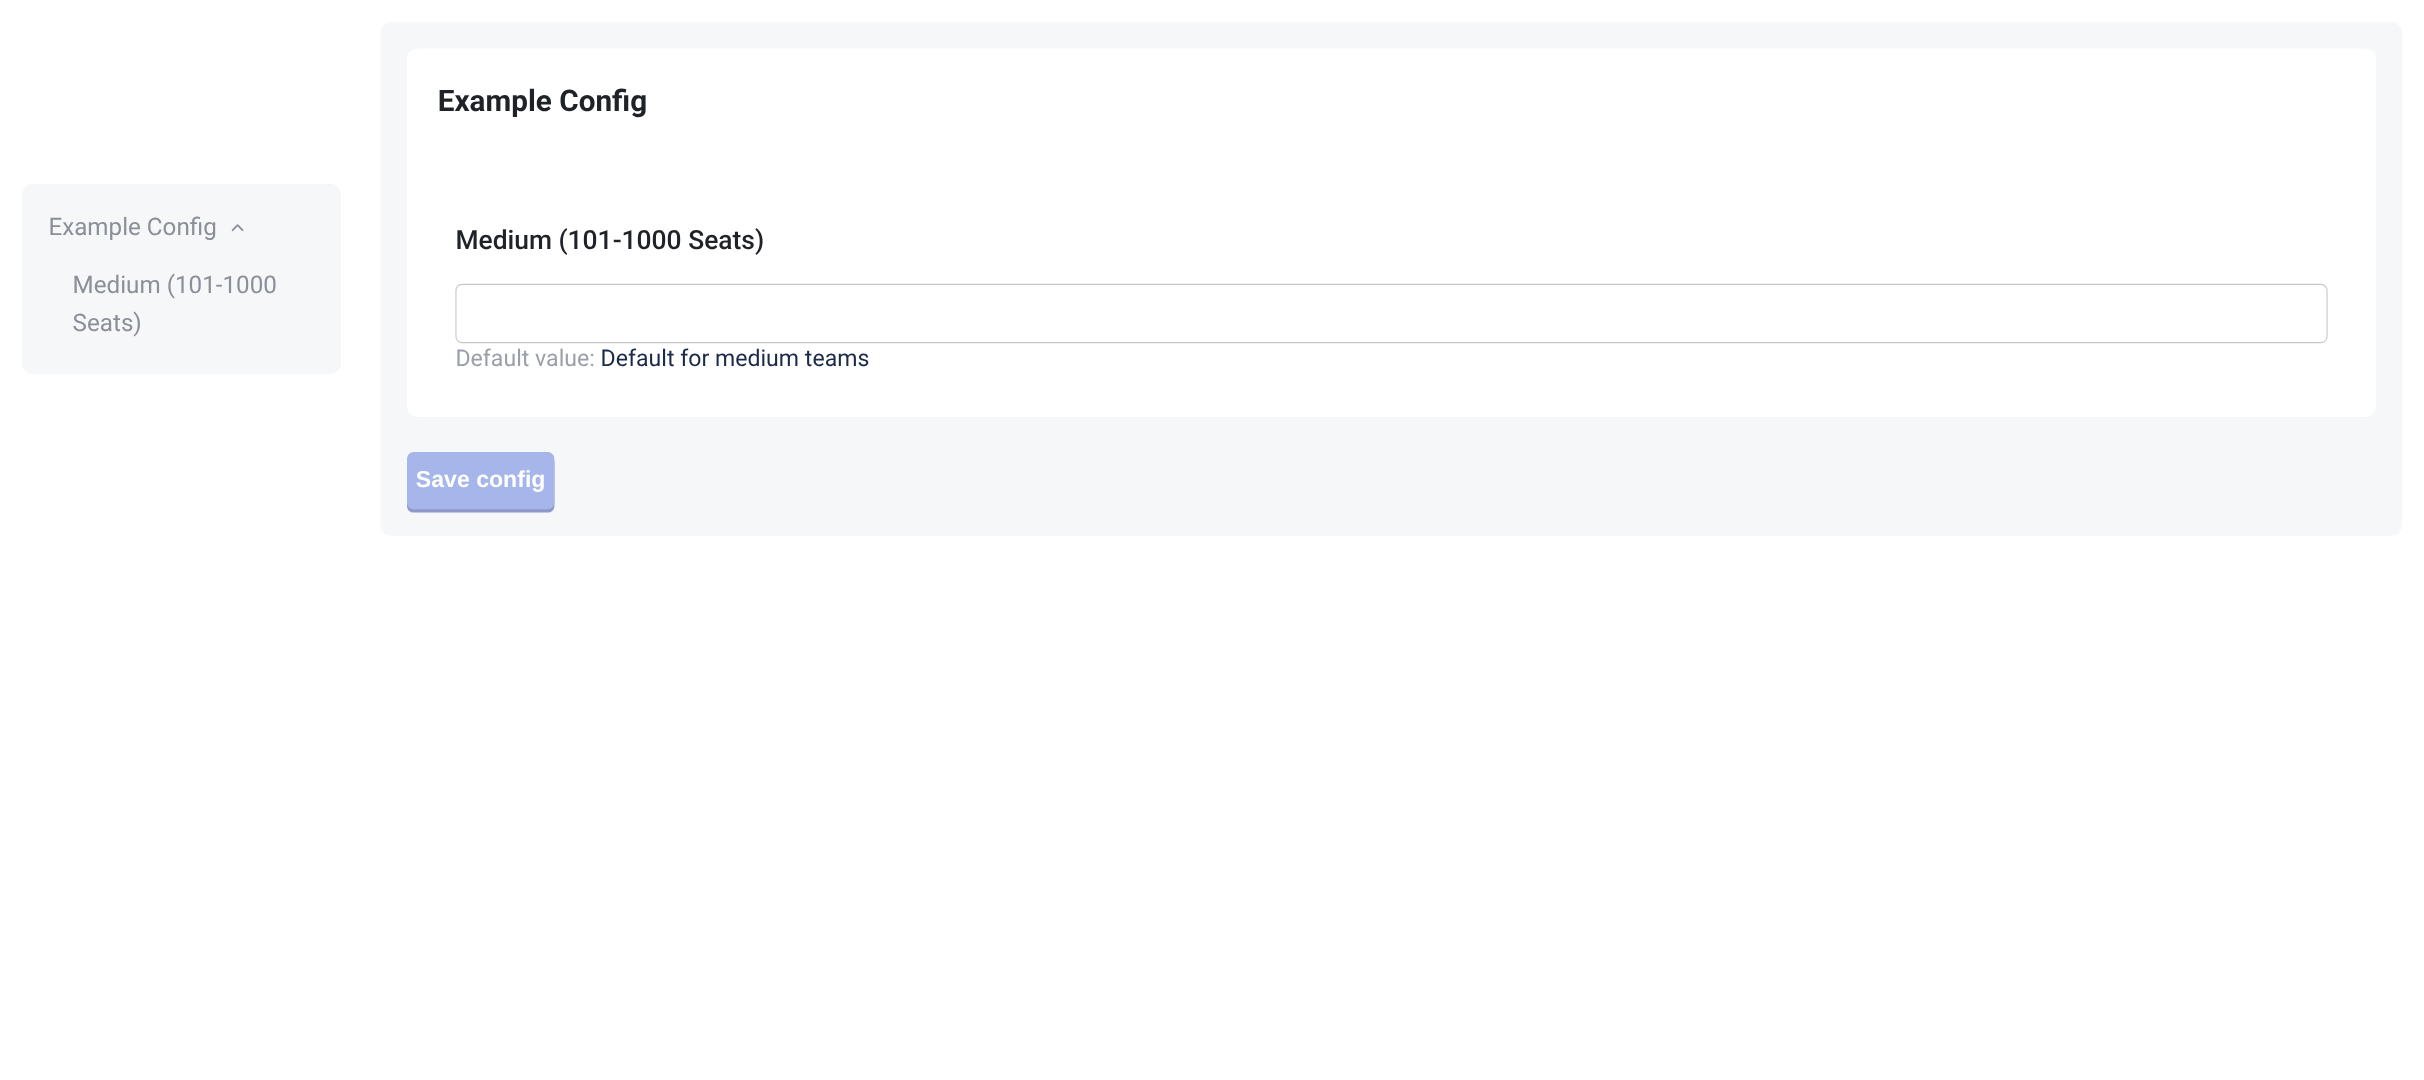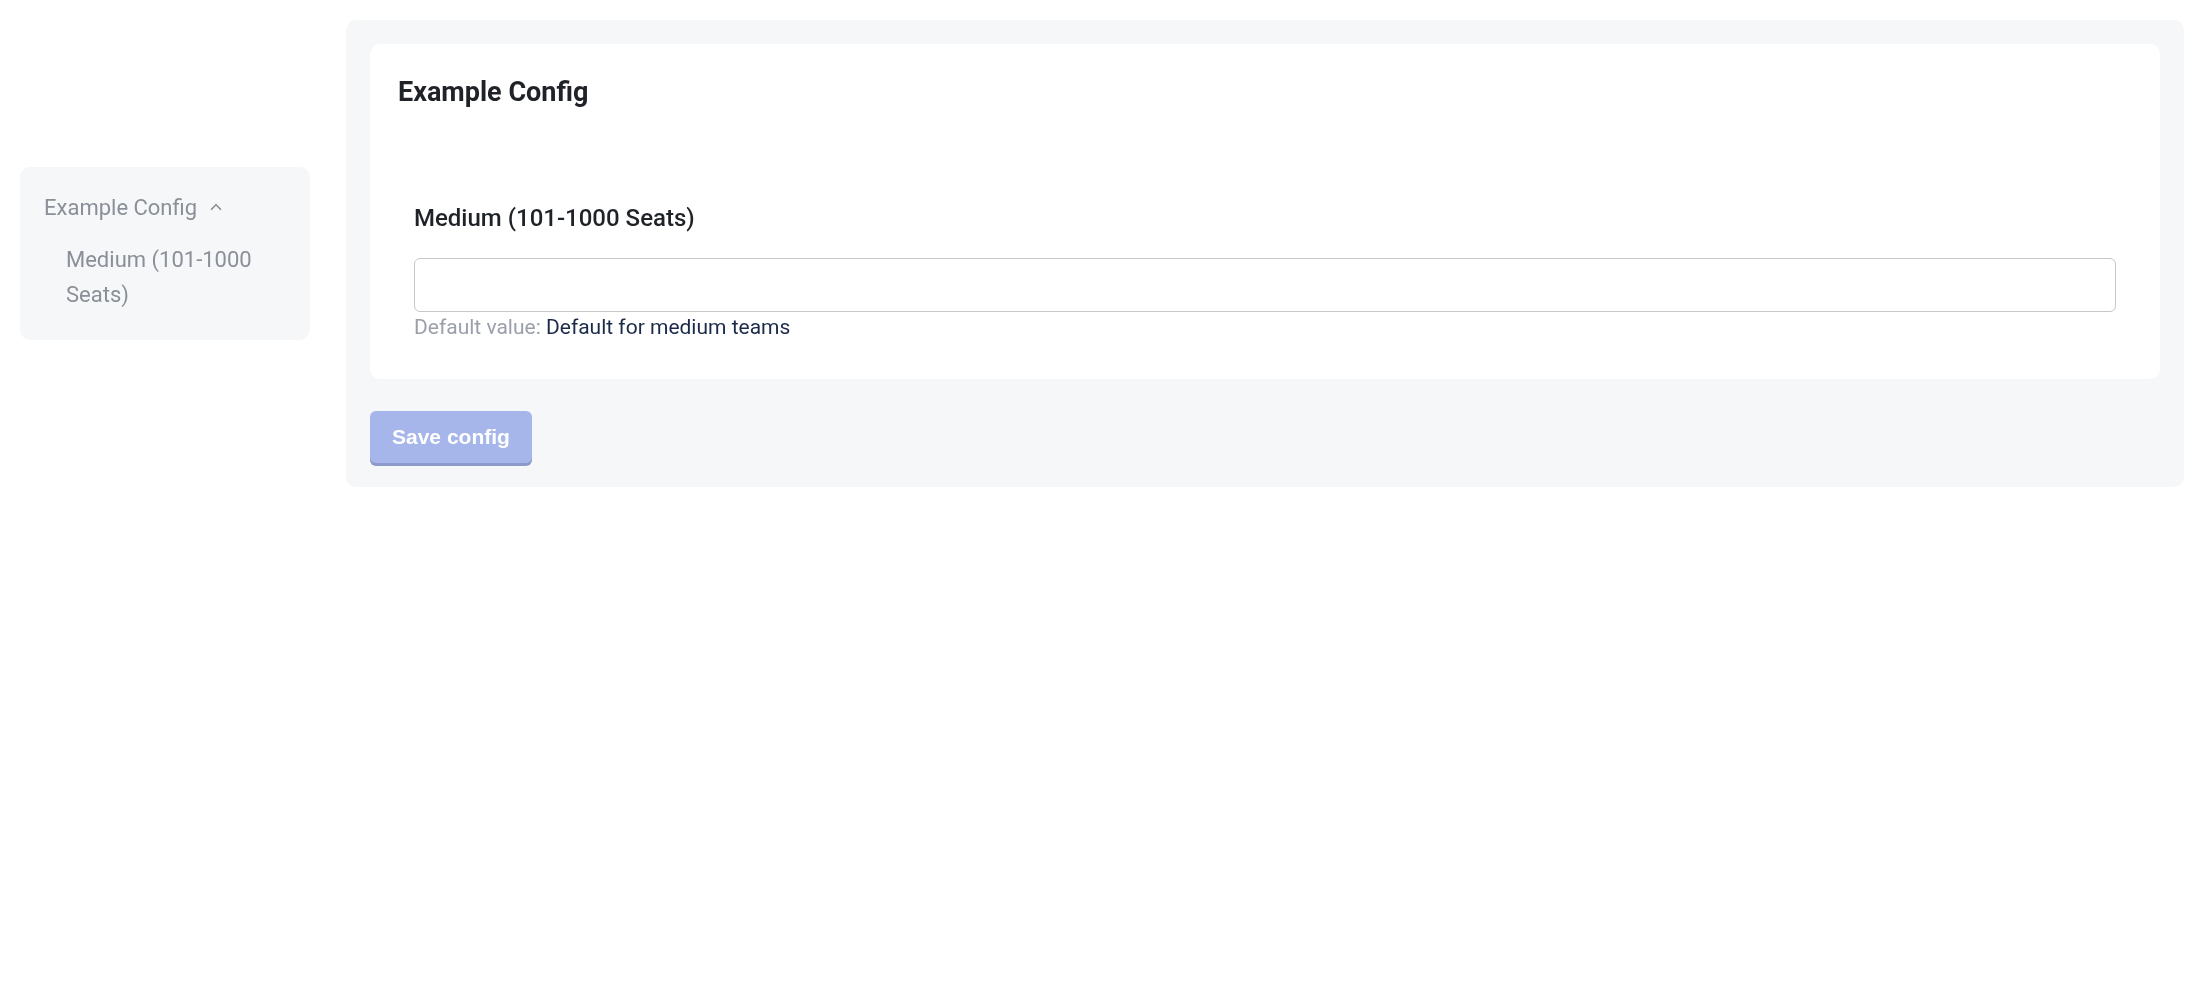--- a/index.html
+++ b/index.html
@@ -107,21 +107,21 @@
       color: #1c2a4a;
     }
     .save-btn {
       margin-top: 32px;
       background: #a6b6ea;
       color: #ffffff;
       font-size: 21px;
       font-weight: 600;
       border: none;
       border-radius: 6px;
-      padding: 14px 22px;
+      padding: 14px 8px;
       cursor: pointer;
       box-shadow: 0 3px 0 0 #8c99c9;
     }
   </style>
 </head>
 <body>
 
 <div class="layout">
 
   <aside class="sidebar">

